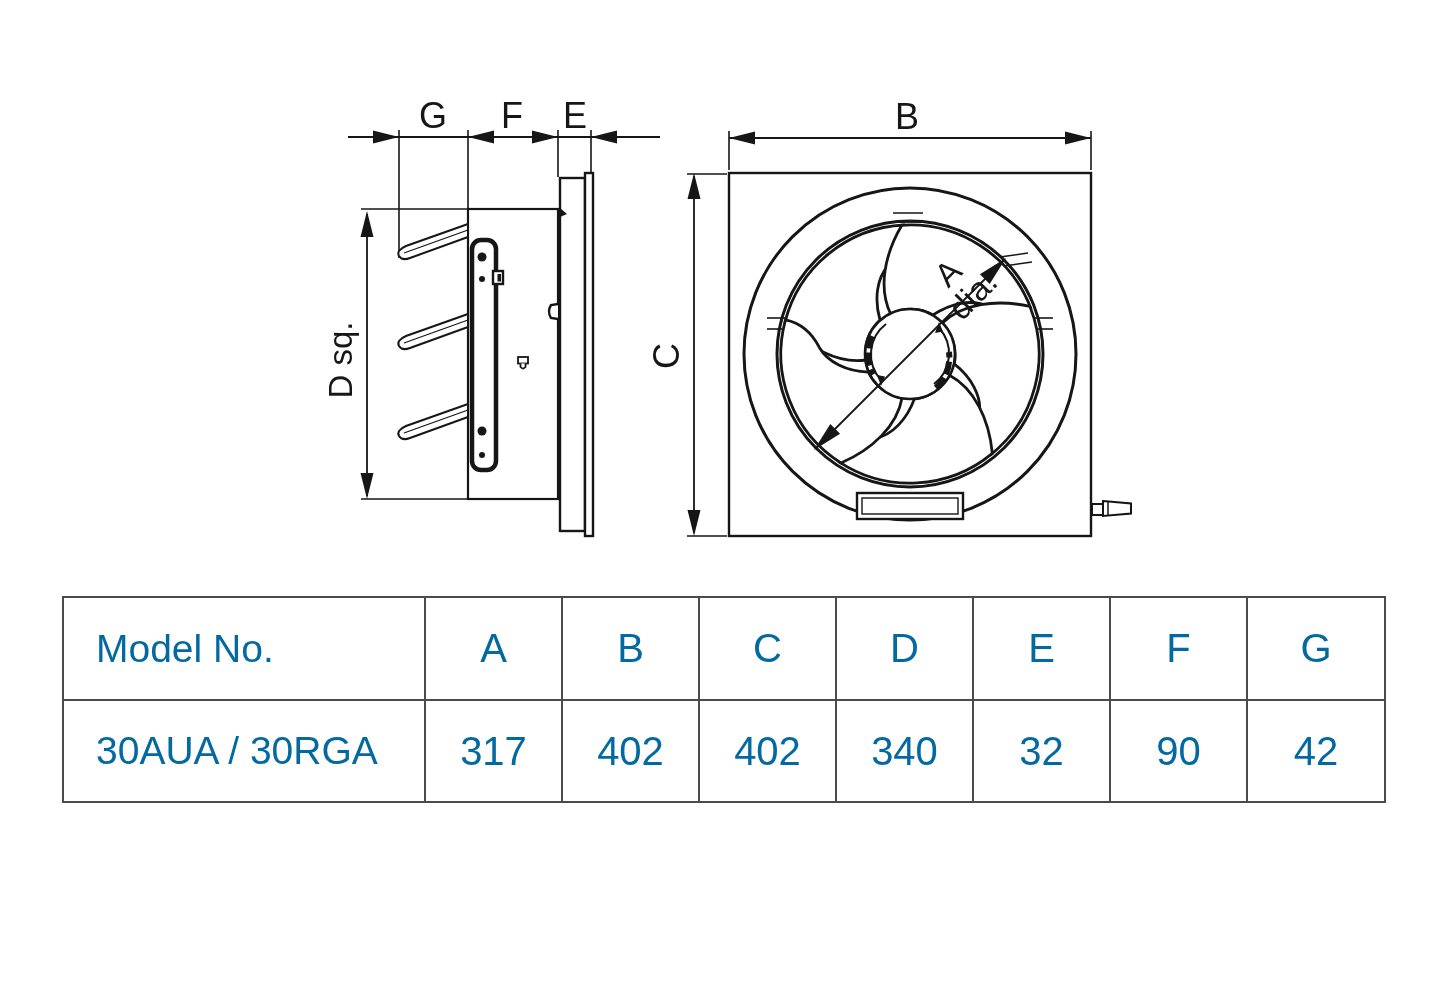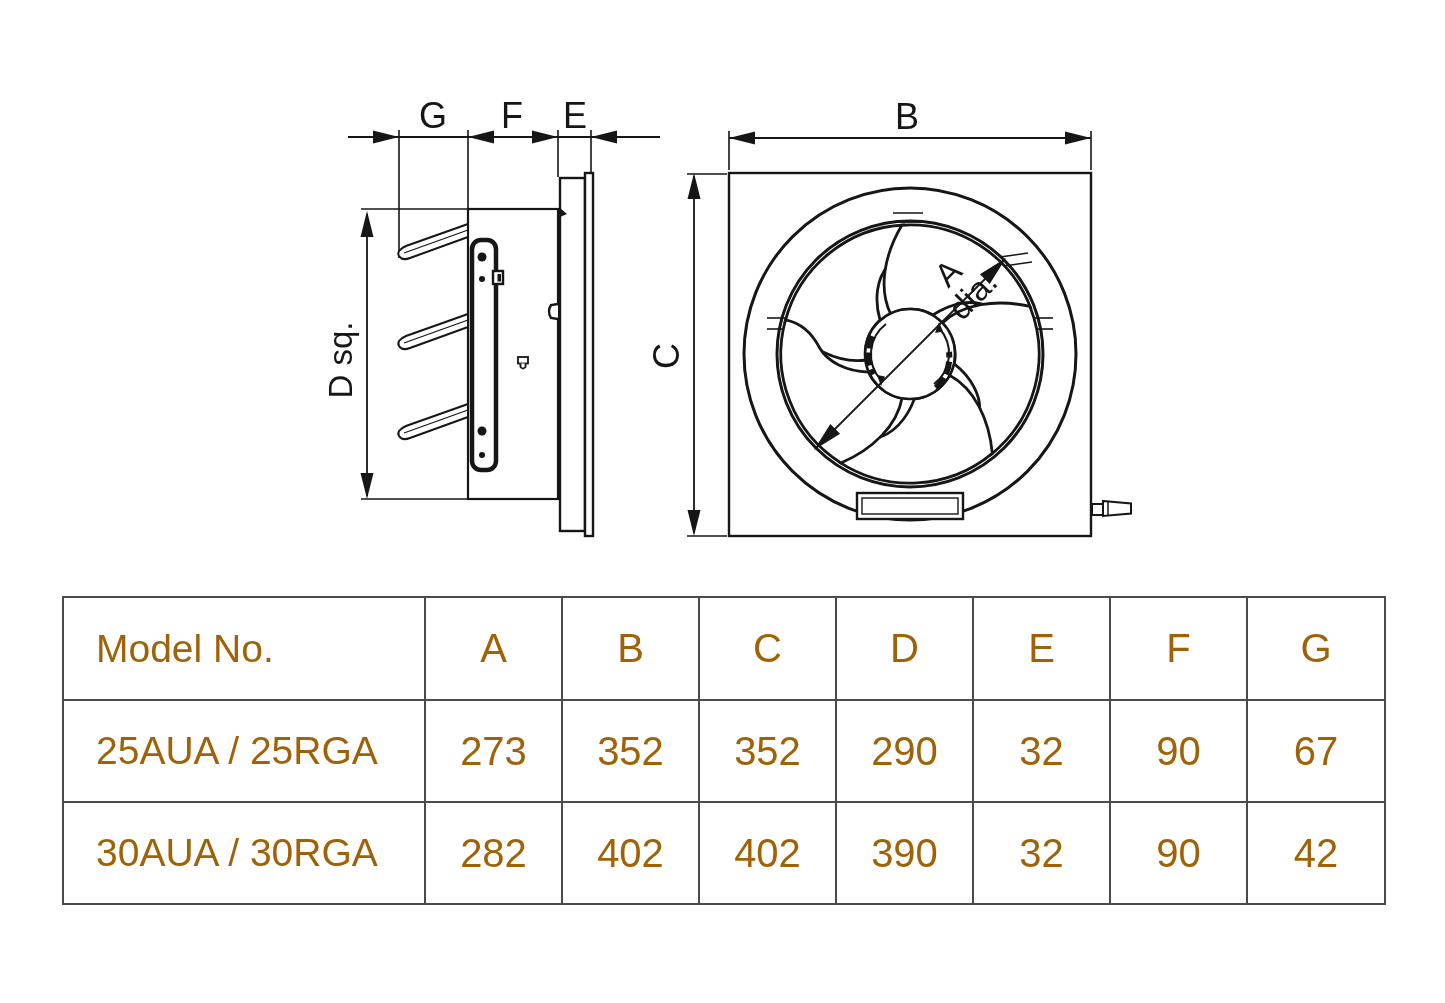--- a/index.html
+++ b/index.html
@@ -3,21 +3,21 @@
 <meta charset="utf-8">
 <style>
   html,body{margin:0;padding:0;background:#ffffff;}
   .page{position:relative;width:1445px;height:1003px;background:#ffffff;overflow:hidden;
         font-family:"Liberation Sans", sans-serif;color:#231f20;}
   .drawing{position:absolute;left:0;top:0;}
   .dim-label{font:500 36px "Liberation Sans", sans-serif;fill:#161616;}
   .dim-label-small{font:500 33px "Liberation Sans", sans-serif;fill:#161616;}
   .spec-table{position:absolute;left:62px;top:596px;border-collapse:collapse;table-layout:fixed;}
   .spec-table td{border:2.5px solid #4b4b4d;background:#ffffff;text-align:center;
-                 font-size:40px;color:#a16207;height:100px;padding:0;}
+                 font-size:40px;color:#0369a1;height:100px;padding:0;}
   .spec-table td.model-col{text-align:left;padding-left:32px;font-size:39px;}
   .spec-table tr.hdr td{height:101px;}
 </style>
 </head>
 <body>
 
 <div class="page">
 
   <svg class="drawing" width="1445" height="580" viewBox="0 0 1445 580">
 
@@ -188,34 +188,24 @@
       <td class="model-col">Model No.</td>
       <td>A</td>
       <td>B</td>
       <td>C</td>
       <td>D</td>
       <td>E</td>
       <td>F</td>
       <td>G</td>
     </tr>
     <tr>
-      <td class="model-col">25AUA / 25RGA</td>
-      <td>273</td>
-      <td>352</td>
-      <td>352</td>
-      <td>290</td>
-      <td>32</td>
-      <td>90</td>
-      <td>67</td>
-    </tr>
-    <tr>
       <td class="model-col">30AUA / 30RGA</td>
-      <td>282</td>
+      <td>317</td>
       <td>402</td>
       <td>402</td>
-      <td>390</td>
+      <td>340</td>
       <td>32</td>
       <td>90</td>
       <td>42</td>
     </tr>
   </tbody>
     </table>
 </div>
 
 </body></html>

